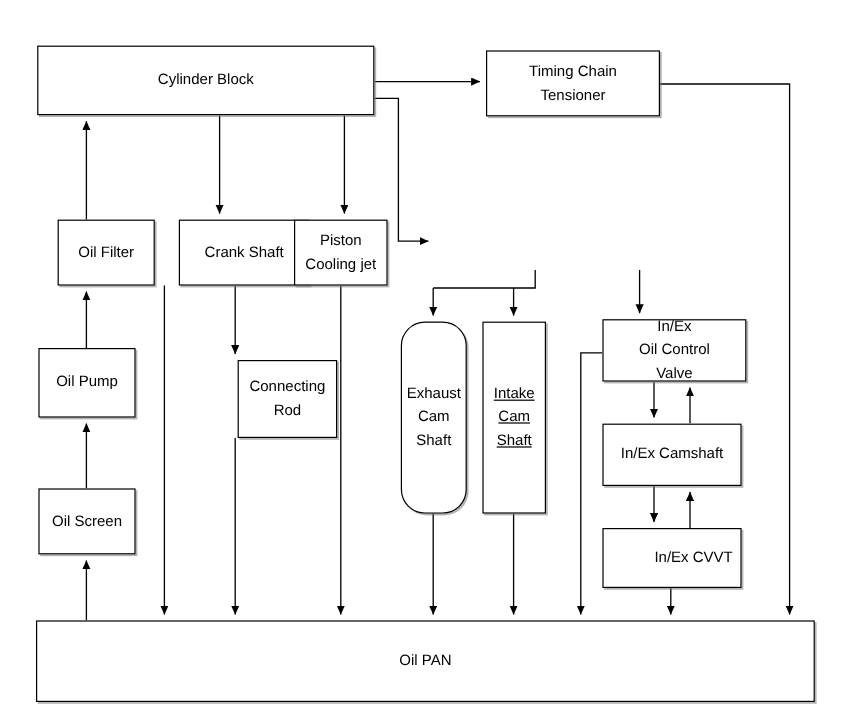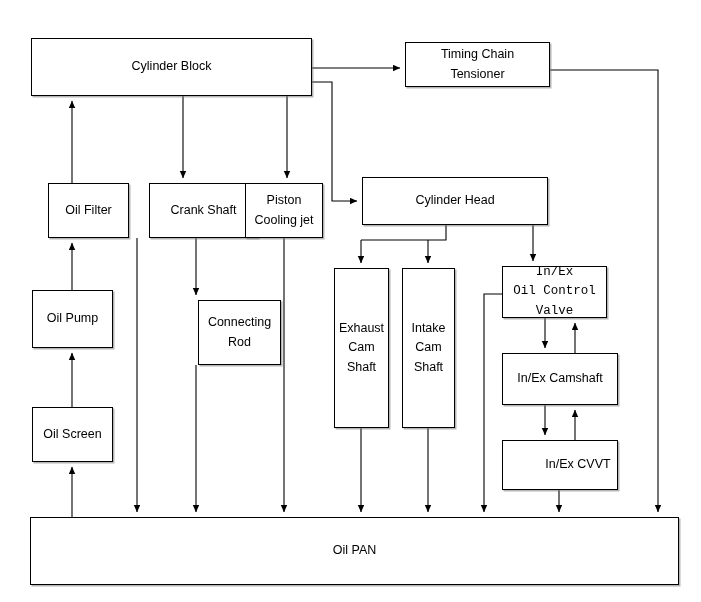--- a/index.html
+++ b/index.html
@@ -103,64 +103,61 @@
       <path d="M559,490 L559,512" marker-end="url(#ah)"></path>
 
       <path d="M550,70 L658,70 L658,512" marker-end="url(#ah)"></path>
     </g>
   </svg>
 
   <div class="node" style="left:31px; top:38px; width:281px; height:58px;text-align:right;">
     <span>Cylinder Block</span>
   </div>
 
-  <div class="node" style="left:405px; top:42px; width:145px; height:45px;">
+  <div class="node" style="left:405px; top:42px; width:145px; height:55px;">
     <span>Timing Chain
 Tensioner</span>
   </div>
 
   <div class="node" style="left:48px; top:183px; width:81px; height:55px;">
     <span>Oil Filter</span>
   </div>
 
   <div class="node" style="left:125px; top:183px; width:109px; height:55px;margin-left:24px;">
     <span>Crank Shaft</span>
   </div>
 
   <div class="node" style="left:245px; top:183px; width:78px; height:55px;">
     <span>Piston
 Cooling jet</span>
   </div>
 
-  <div class="node" style="left:362px; top:177px; width:186px; height:48px;">
-    <span>Cylinder Head</span>
-  </div>
 
   <div class="node" style="left:32px; top:290px; width:81px; height:58px;">
     <span>Oil Pump</span>
   </div>
 
   <div class="node" style="left:155px; top:300px; width:83px; height:65px;margin-left:43px;">
     <span>Connecting
 Rod</span>
   </div>
 
-  <div class="node" style="left:334px; top:268px; width:55px; height:160px;">
+  <div class="node" style="left:334px; top:268px; width:55px; height:160px;border-radius:20px;">
     <span>Exhaust
 Cam
 Shaft</span>
   </div>
 
-  <div class="node" style="left:402px; top:268px; width:53px; height:160px;">
+  <div class="node" style="left:402px; top:268px; width:53px; height:160px;text-decoration:underline;">
     <span>Intake
 Cam
 Shaft</span>
   </div>
 
-  <div class="node" style="left:502px; top:266px; width:105px; height:52px;font-family:Liberation Mono, monospace;">
+  <div class="node" style="left:502px; top:266px; width:120px; height:52px;">
     <span>In/Ex
 Oil Control
 Valve</span>
   </div>
 
   <div class="node" style="left:32px; top:407px; width:81px; height:55px;">
     <span>Oil Screen</span>
   </div>
 
   <div class="node" style="left:502px; top:353px; width:116px; height:52px;">

